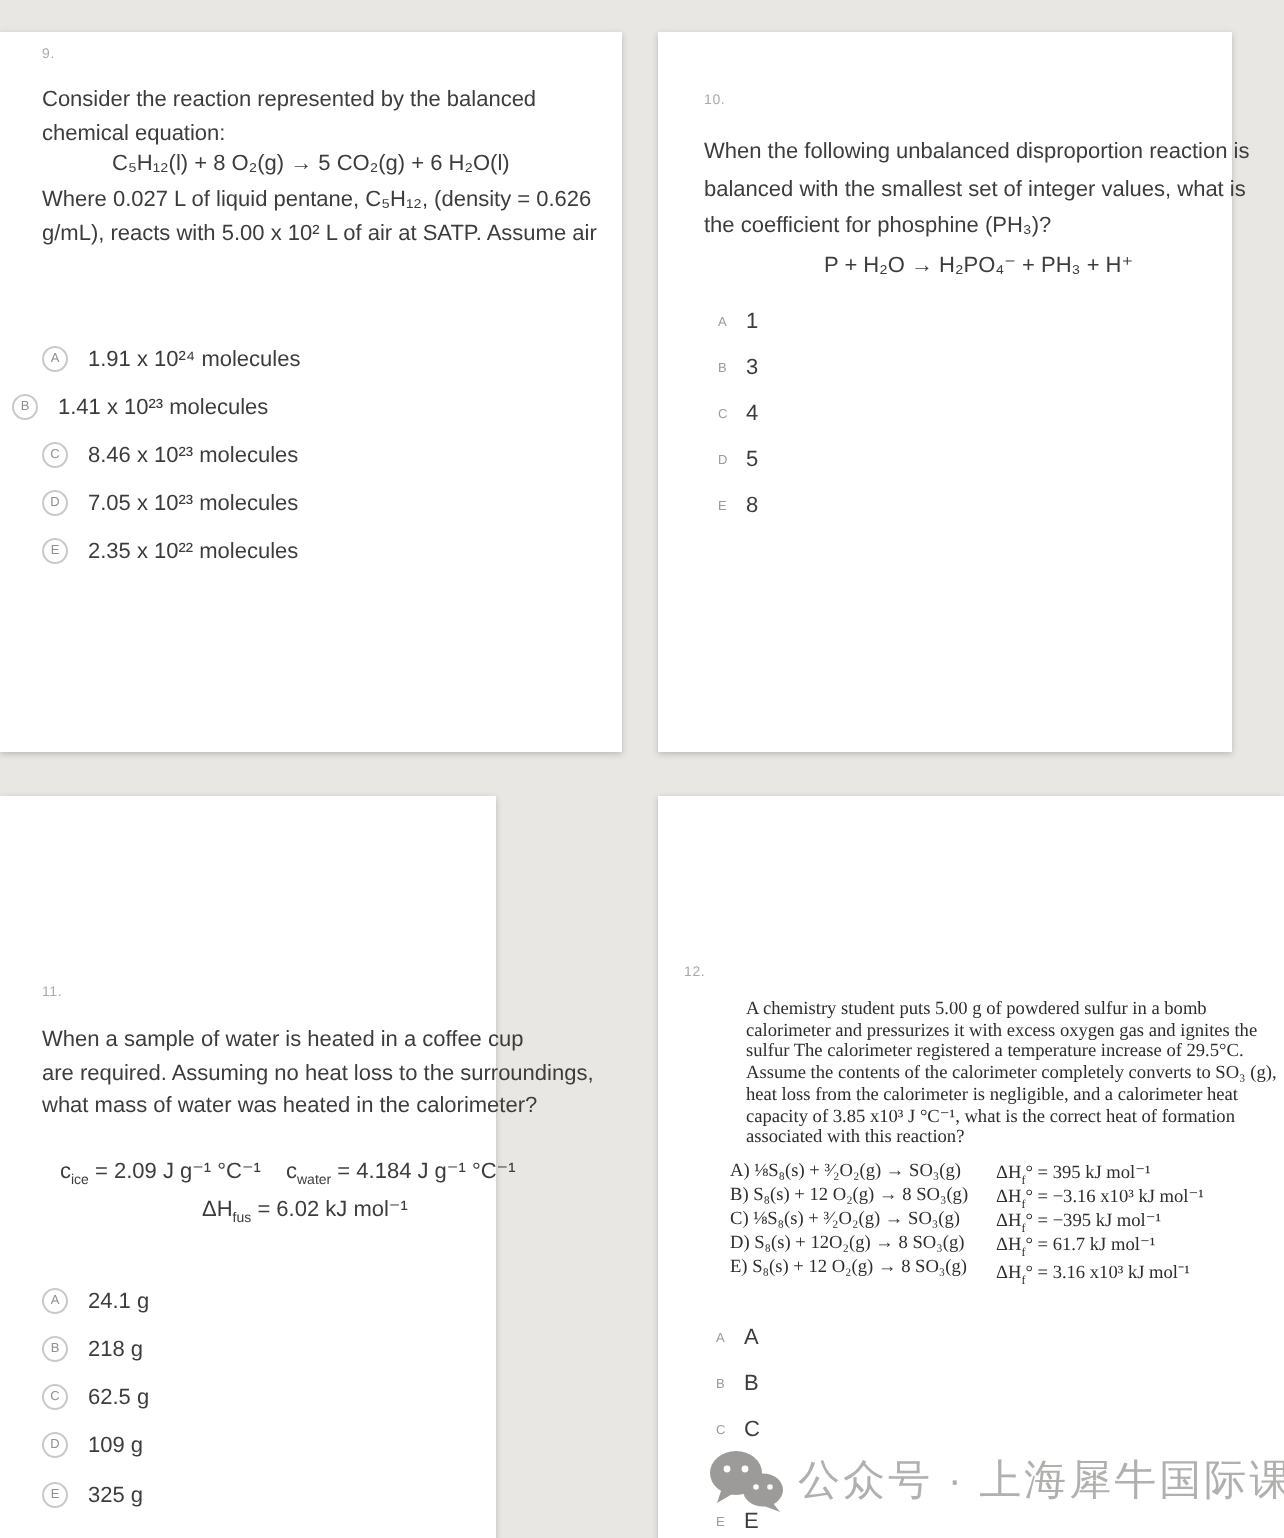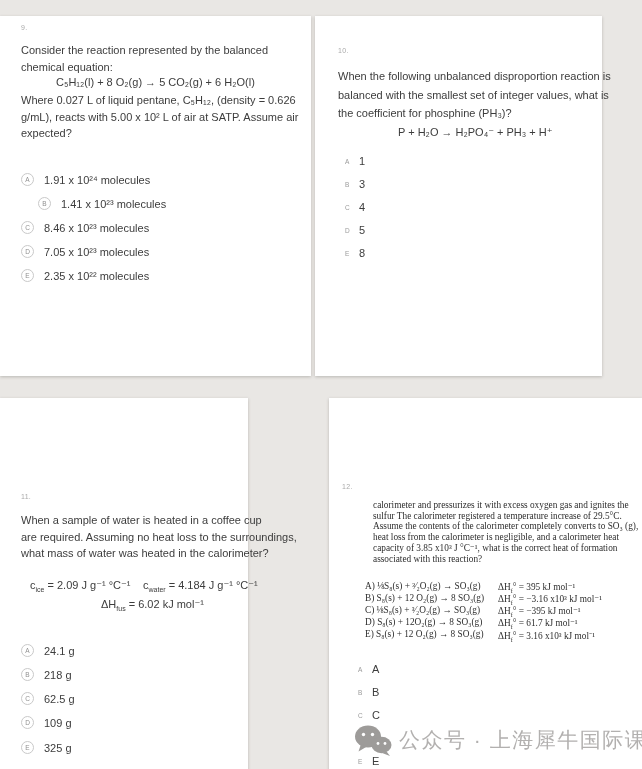--- a/index.html
+++ b/index.html
@@ -11,21 +11,21 @@
     color:#3c3c3c;
     overflow:hidden;
   }
   .panel {
     position:absolute;
     background:#ffffff;
     box-shadow:0 1px 3px rgba(70,64,58,0.28);
     margin-top:16px;
   }
   #panel-q9  { left:0;   top:3;   width:311px; height:360px; }
-  #panel-q10 { left:315px; top:3;   width:287px; height:360px; }
+  #panel-q10 { left:329px; top:3;   width:287px; height:360px; }
   #panel-q11 { left:0;   top:382px; width:248px; height:387px; }
   #panel-q12 { left:329px; top:382px; width:313px; height:387px; }
 
   .qnum { position:absolute; font-size:7px; color:#a9a9a9; letter-spacing:0.3px; }
   .tblock { position:absolute; font-size:11px; line-height:16.5px; color:#3c3c3c; white-space:nowrap; }
   .eqline { position:absolute; font-size:11px; color:#3c3c3c; white-space:nowrap; }
 
   .opt-row { position:absolute; display:flex; align-items:center; }
   .circle {
     width:13px; height:13px; border:1px solid #c9c9c9; border-radius:50%;
@@ -56,27 +56,26 @@
 <section class="panel" id="panel-q9">
   <div class="qnum" style="left:21px; top:8px;">9.</div>
   <div class="tblock" style="left:21px; top:26px;">
     <div>Consider the reaction represented by the balanced</div>
     <div>chemical equation:</div>
   </div>
   <div class="eqline" style="left:56px; top:60px;">C₅H₁₂(l) + 8 O₂(g) → 5 CO₂(g) + 6 H₂O(l)</div>
   <div class="tblock" style="left:21px; top:76px;">
     <div>Where 0.027 L of liquid pentane, C₅H₁₂, (density = 0.626</div>
     <div>g/mL), reacts with 5.00 x 10² L of air at SATP. Assume air</div>
-    <div>expected?</div>
   </div>
   <div class="opt-row" style="left:21px; top:157px;">
     <span class="circle">A</span>
     <span class="opt-text">1.91 x 10²⁴ molecules</span>
   </div>
-  <div class="opt-row" style="left:38px; top:181px;">
+  <div class="opt-row" style="left:6px; top:181px;">
     <span class="circle">B</span>
     <span class="opt-text">1.41 x 10²³ molecules</span>
   </div>
   <div class="opt-row" style="left:21px; top:205px;text-align:center;">
     <span class="circle">C</span>
     <span class="opt-text">8.46 x 10²³ molecules</span>
   </div>
   <div class="opt-row" style="left:21px; top:229px;">
     <span class="circle">D</span>
     <span class="opt-text">7.05 x 10²³ molecules</span>
@@ -151,20 +150,21 @@
   </div>
   <div class="opt-row" style="left:21px; top:343px;">
     <span class="circle">E</span>
     <span class="opt-text">325 g</span>
   </div>
 </section>
 
 <section class="panel" id="panel-q12">
   <div class="qnum" style="left:13px; top:85px;">12.</div>
   <div class="tblock serif q12-para" style="left:44px; top:102px;">
+    <div>A chemistry student puts 5.00 g of powdered sulfur in a bomb</div>
     <div>calorimeter and pressurizes it with excess oxygen gas and ignites the</div>
     <div>sulfur The calorimeter registered a temperature increase of 29.5°C.</div>
     <div>Assume the contents of the calorimeter completely converts to SO₃ (g),</div>
     <div>heat loss from the calorimeter is negligible, and a calorimeter heat</div>
     <div>capacity of 3.85 x10³ J °C⁻¹, what is the correct heat of formation</div>
     <div>associated with this reaction?</div>
   </div>
 
   <div class="q12-eqrow serif" style="left:36px; top:183px;">
     <span>A) ⅛S₈(s) + ³⁄₂O₂(g) → SO₃(g)</span>

